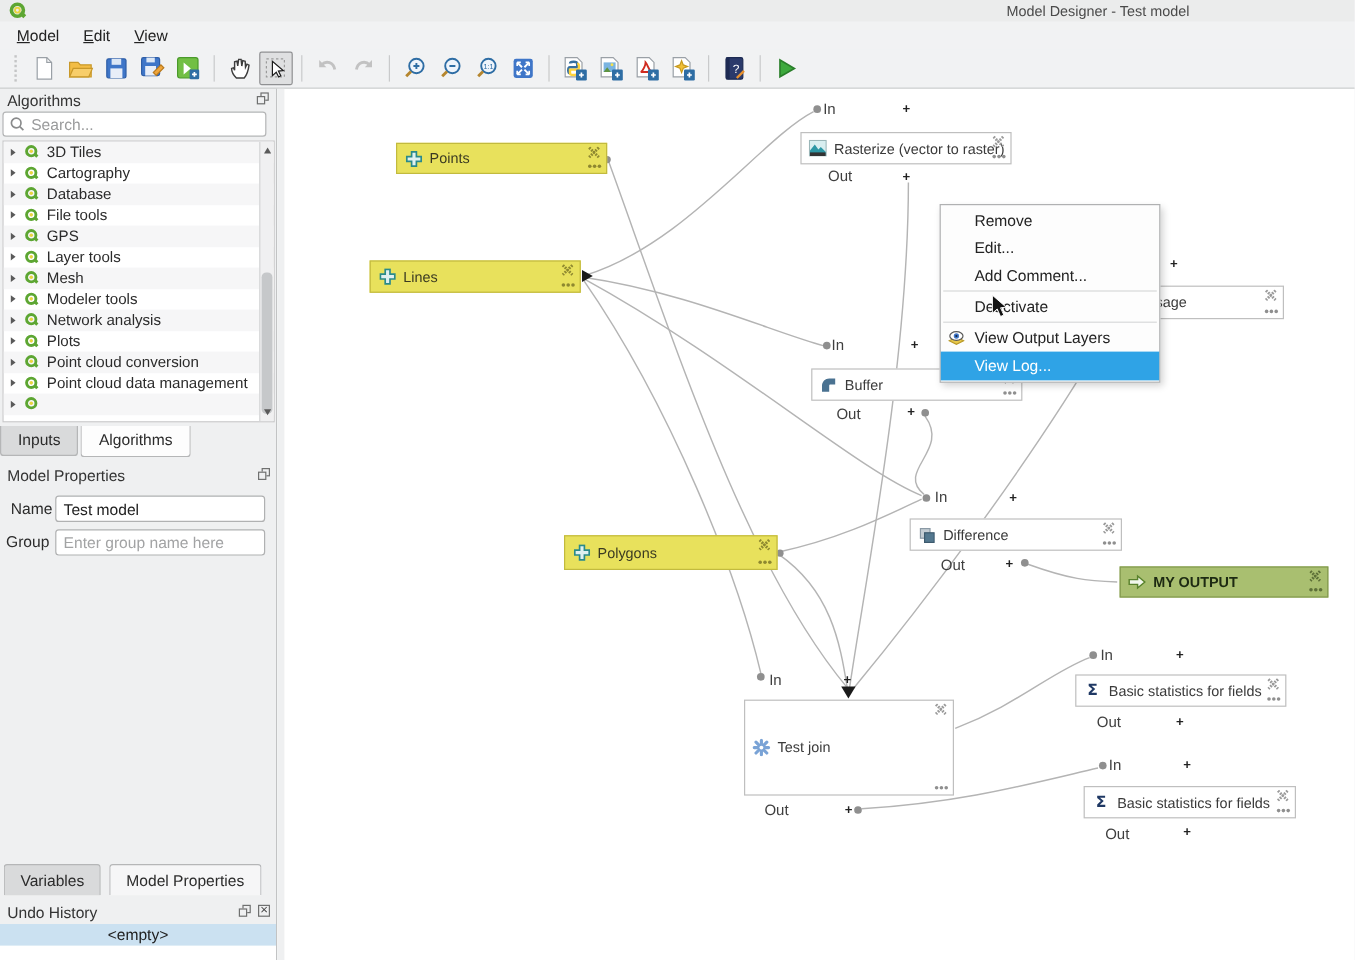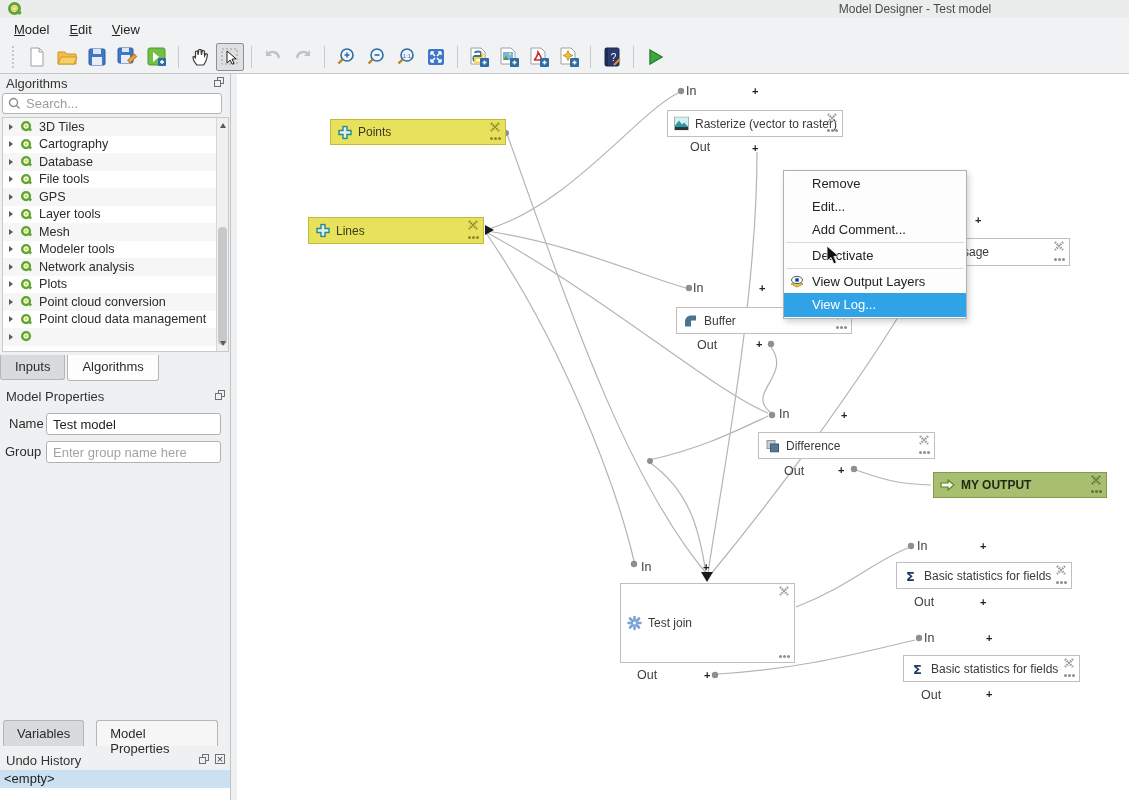--- a/index.html
+++ b/index.html
@@ -46,26 +46,26 @@
   .sb-thumb { position:absolute; left:1px; top:109px; width:9px; height:118px; background:#c6c8ca; border-radius:4px; }
   .dock-tabs { position:absolute; left:0px; top:281px; height:25px; display:flex; }
   .tab { height:25px; padding:4px 14px 0; font-size:13px; color:#2b2b2b; background:#d9dadb; border:1px solid #b5b6b7; border-top:none; border-radius:0 0 3px 3px; margin-right:2px; }
   .tab.active { background:#fdfdfd; height:26px; }
   #model-props-header { position:absolute; left:0; top:313px; width:231px; }
   .form-row { position:absolute; left:0; width:231px; height:22px; }
   .form-label { position:absolute; top:3px; font-size:13px; color:#2b2b2b; }
   .form-input { position:absolute; left:46px; top:0; width:175px; height:22px; border:1px solid #b0b1b2; border-radius:3px; background:#fff; font-size:13px; color:#222; padding:0 6px; font-family:inherit; outline:none; }
   .form-input::placeholder { color:#a2a3a4; }
   .bottom-tabs { position:absolute; left:3px; top:646px; height:26px; display:flex; }
-  .tab-top { height:26px; padding:5px 13px 0; font-size:13px; background:#d9dadb; border:1px solid #b5b6b7; border-bottom:none; border-radius:3px 3px 0 0; margin-right:12px; }
+  .tab-top { height:26px; padding:5px 13px 0; font-size:13px; background:#d9dadb; border:1px solid #b5b6b7; border-bottom:none; border-radius:3px 3px 0 0; margin-right:7px; }
   .tab-top.active { background:#f6f6f7; }
   #undo-header { position:absolute; left:0; top:677px; width:231px; }
   #undo-header .float-icon { right:22px; }
   #undo-list { position:absolute; left:0px; top:696px; width:230px; height:30px; background:#fff; }
-  .undo-row { height:18px; background:#cbe1f1; font-size:13px; color:#222; padding:1px 4px; }
+  .undo-row { height:18px; background:#cbe1f1; font-size:13px; color:#222; padding:1px 4px;text-align:center; }
 
   
   #canvas { position:absolute; left:231px; top:74px; width:898px; height:726px; background:#fff; border-left:6px solid #eff0f1; }
   #edges { position:absolute; left:0; top:0; width:1129px; height:800px; z-index:1; pointer-events:none; }
   .node { position:absolute; z-index:10; background:#fff; border:1px solid #bfbfbf; font-size:12px; color:#3a3a3a; }
   .node .nlabel { position:absolute; left:27px; top:50%; transform:translateY(-50%); white-space:nowrap; }
   .node .nicon { position:absolute; left:6px; top:50%; transform:translateY(-50%); width:15px; height:15px; display:flex; align-items:center; justify-content:center; }
   .node .nx { position:absolute; right:4px; top:1px; width:11px; height:11px; }
   .node .ndots { position:absolute; right:12px; bottom:4px; width:3px; height:3px; border-radius:50%; background:#8f8f8f; box-shadow:4px 0 0 #8f8f8f, 8px 0 0 #8f8f8f; }
   .node.input { background:#e8e15c; border-color:#c2ba3e; color:#3a3a22; }
@@ -477,20 +477,32 @@
         <svg viewBox="0 0 14 14" width="14" height="14">
           <path d="M5,1 h4 v4 h4 v4 h-4 v4 h-4 v-4 h-4 v-4 h4 z" fill="#dff0f0" stroke="#2a8a8a" stroke-width="1.4"></path>
         </svg>
       </span>
     <span class="nlabel">Lines</span>
     <span class="nx"><svg viewBox="0 0 10 10" width="10" height="10">
           <path d="M1,1 L9,9 M9,1 L1,9" stroke="#8e8830" stroke-width="2.4" stroke-dasharray="1.5 1"></path>
         </svg></span>
     <span class="ndots"></span>
   </div>
+  <div class="node input" style="left:470px;top:446px;width:178px;height:29px">
+    <span class="nicon">
+        <svg viewBox="0 0 14 14" width="14" height="14">
+          <path d="M5,1 h4 v4 h4 v4 h-4 v4 h-4 v-4 h-4 v-4 h4 z" fill="#dff0f0" stroke="#2a8a8a" stroke-width="1.4"></path>
+        </svg>
+      </span>
+    <span class="nlabel">Polygons</span>
+    <span class="nx"><svg viewBox="0 0 10 10" width="10" height="10">
+          <path d="M1,1 L9,9 M9,1 L1,9" stroke="#8e8830" stroke-width="2.4" stroke-dasharray="1.5 1"></path>
+        </svg></span>
+    <span class="ndots"></span>
+  </div>
 
   <div class="node" style="left:667px;top:110px;width:176px;height:27px">
     <span class="nicon">
         <svg viewBox="0 0 15 14" width="15" height="14">
           <rect x="0.5" y="0.5" width="14" height="13" fill="#d8eef0" stroke="#9ab6b8"></rect>
           <path d="M1,9 l4 -5 3 4 2 -2 4 4 v3 h-13 z" fill="#2d97a5"></path>
           <rect x="1" y="10.5" width="13" height="3" fill="#333"></rect>
         </svg>
       </span>
     <span class="nlabel">Rasterize (vector to raster)</span>

